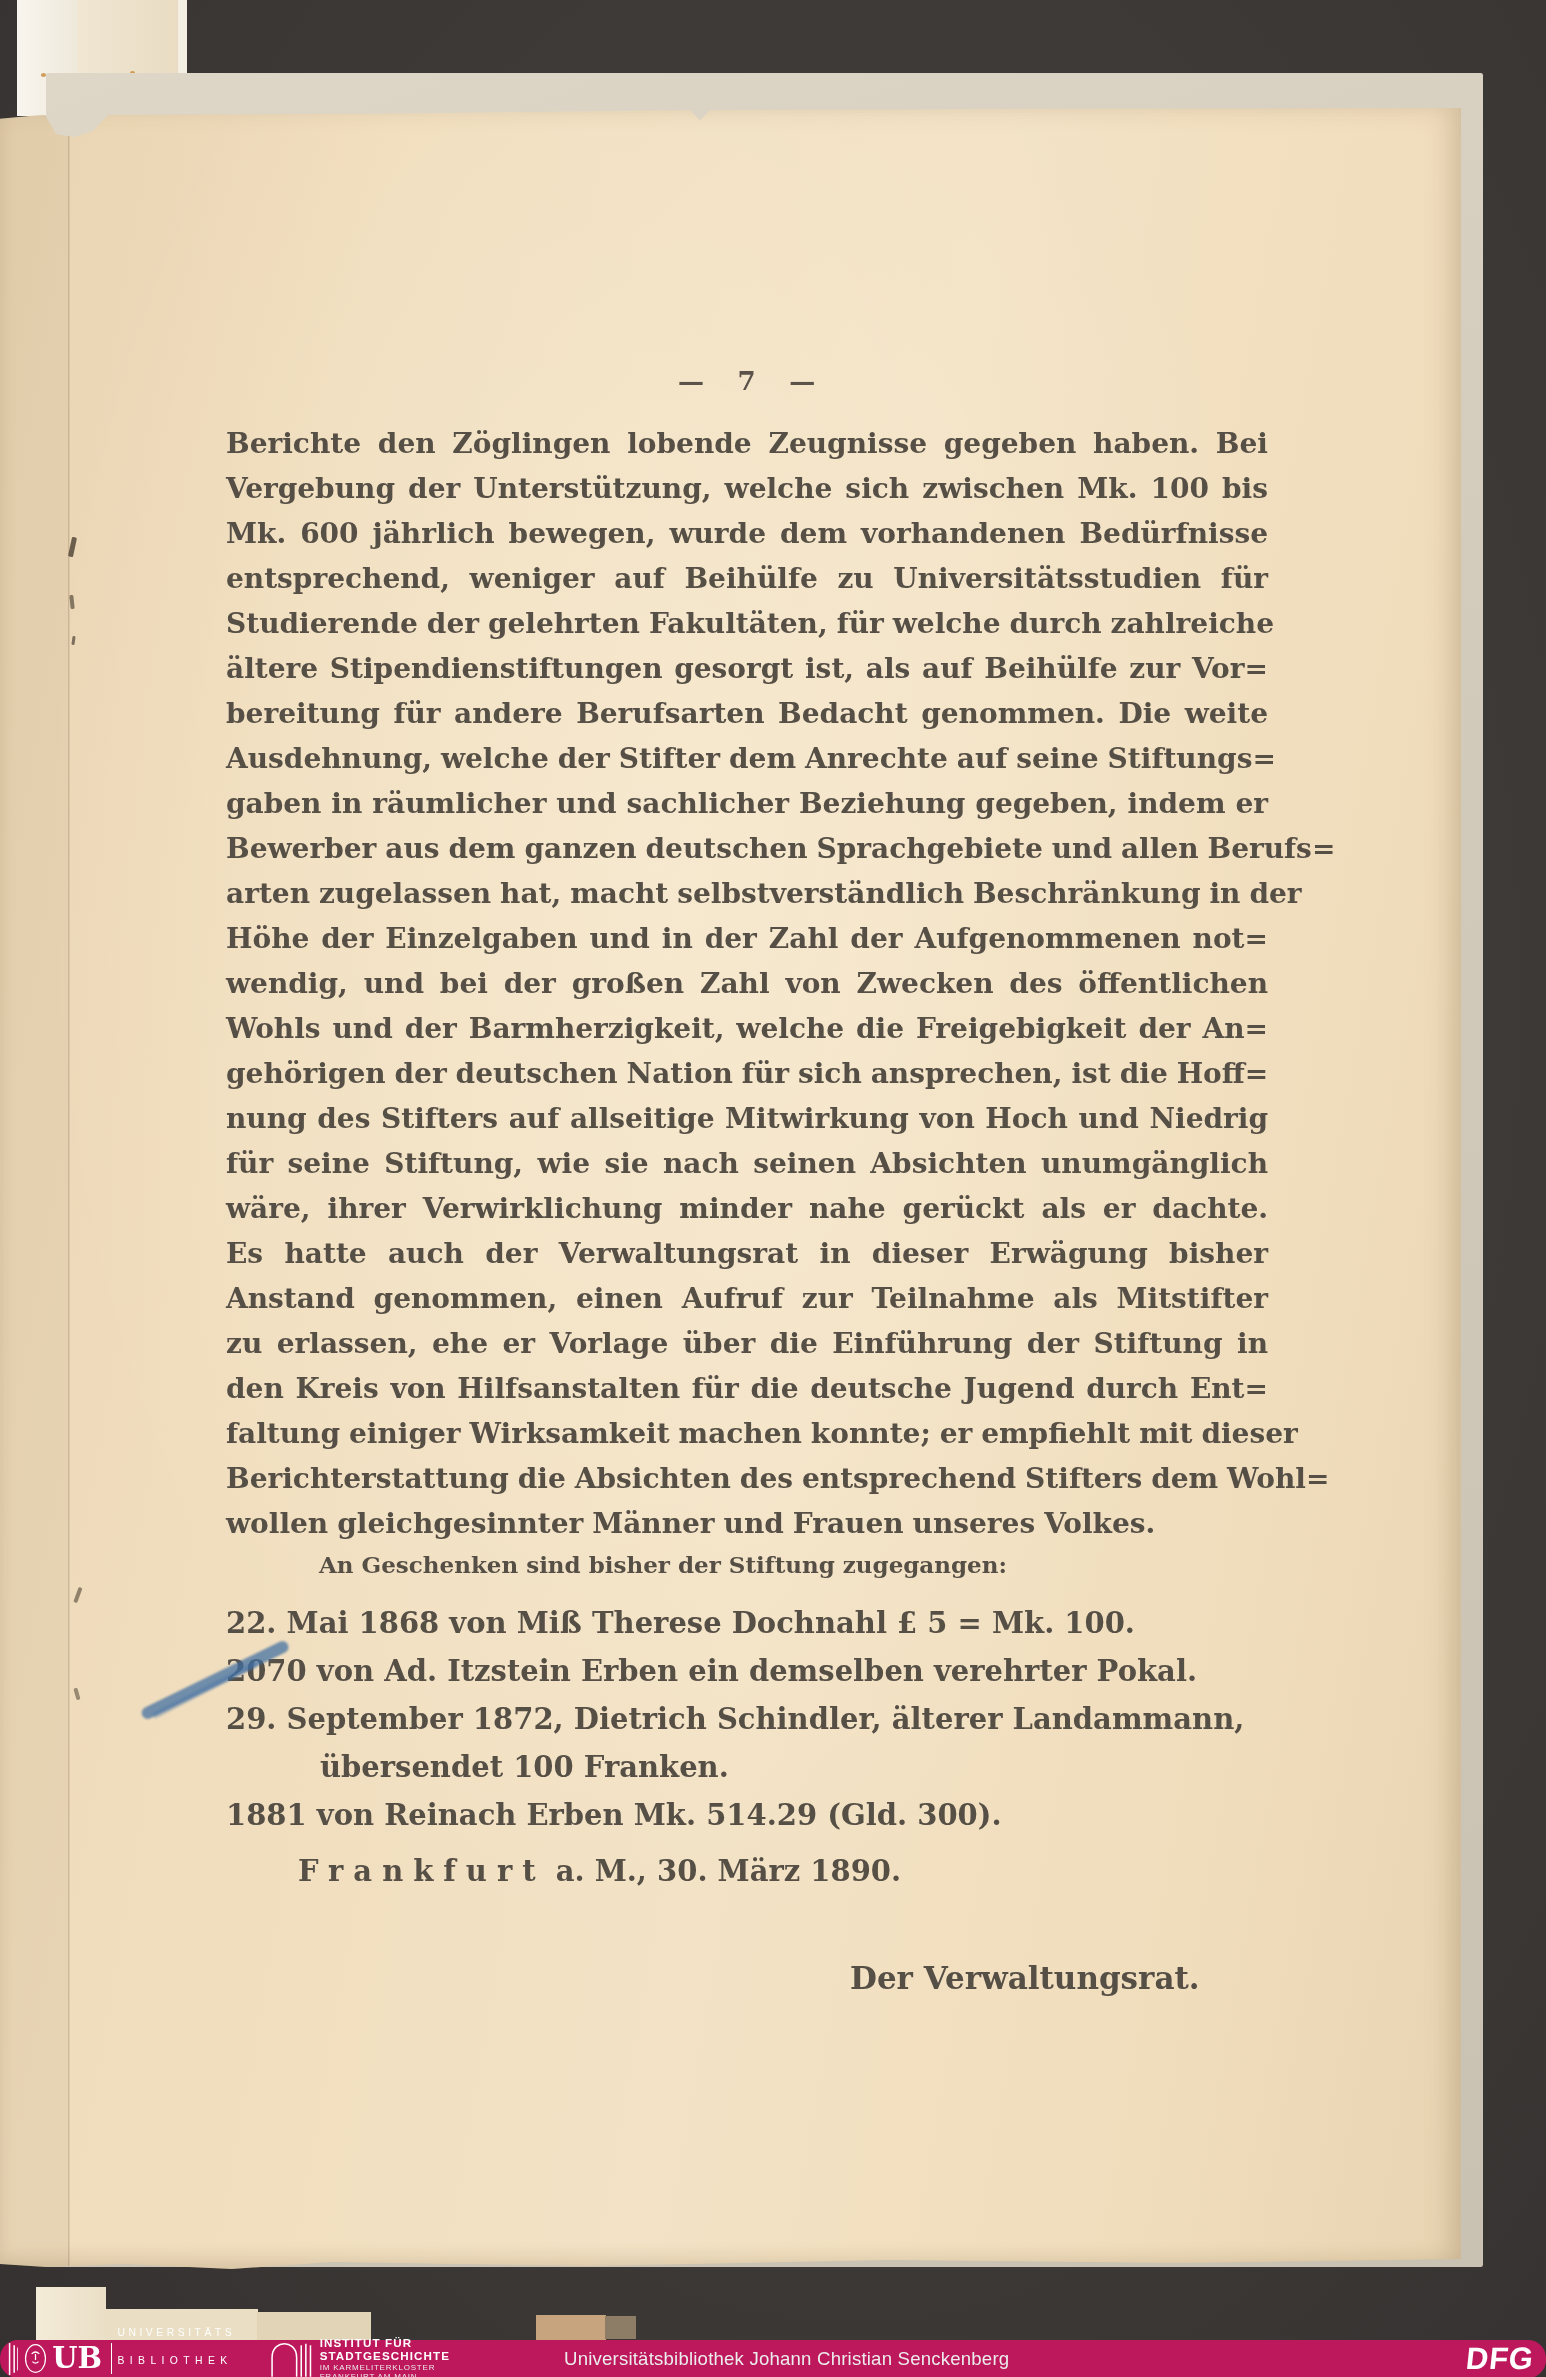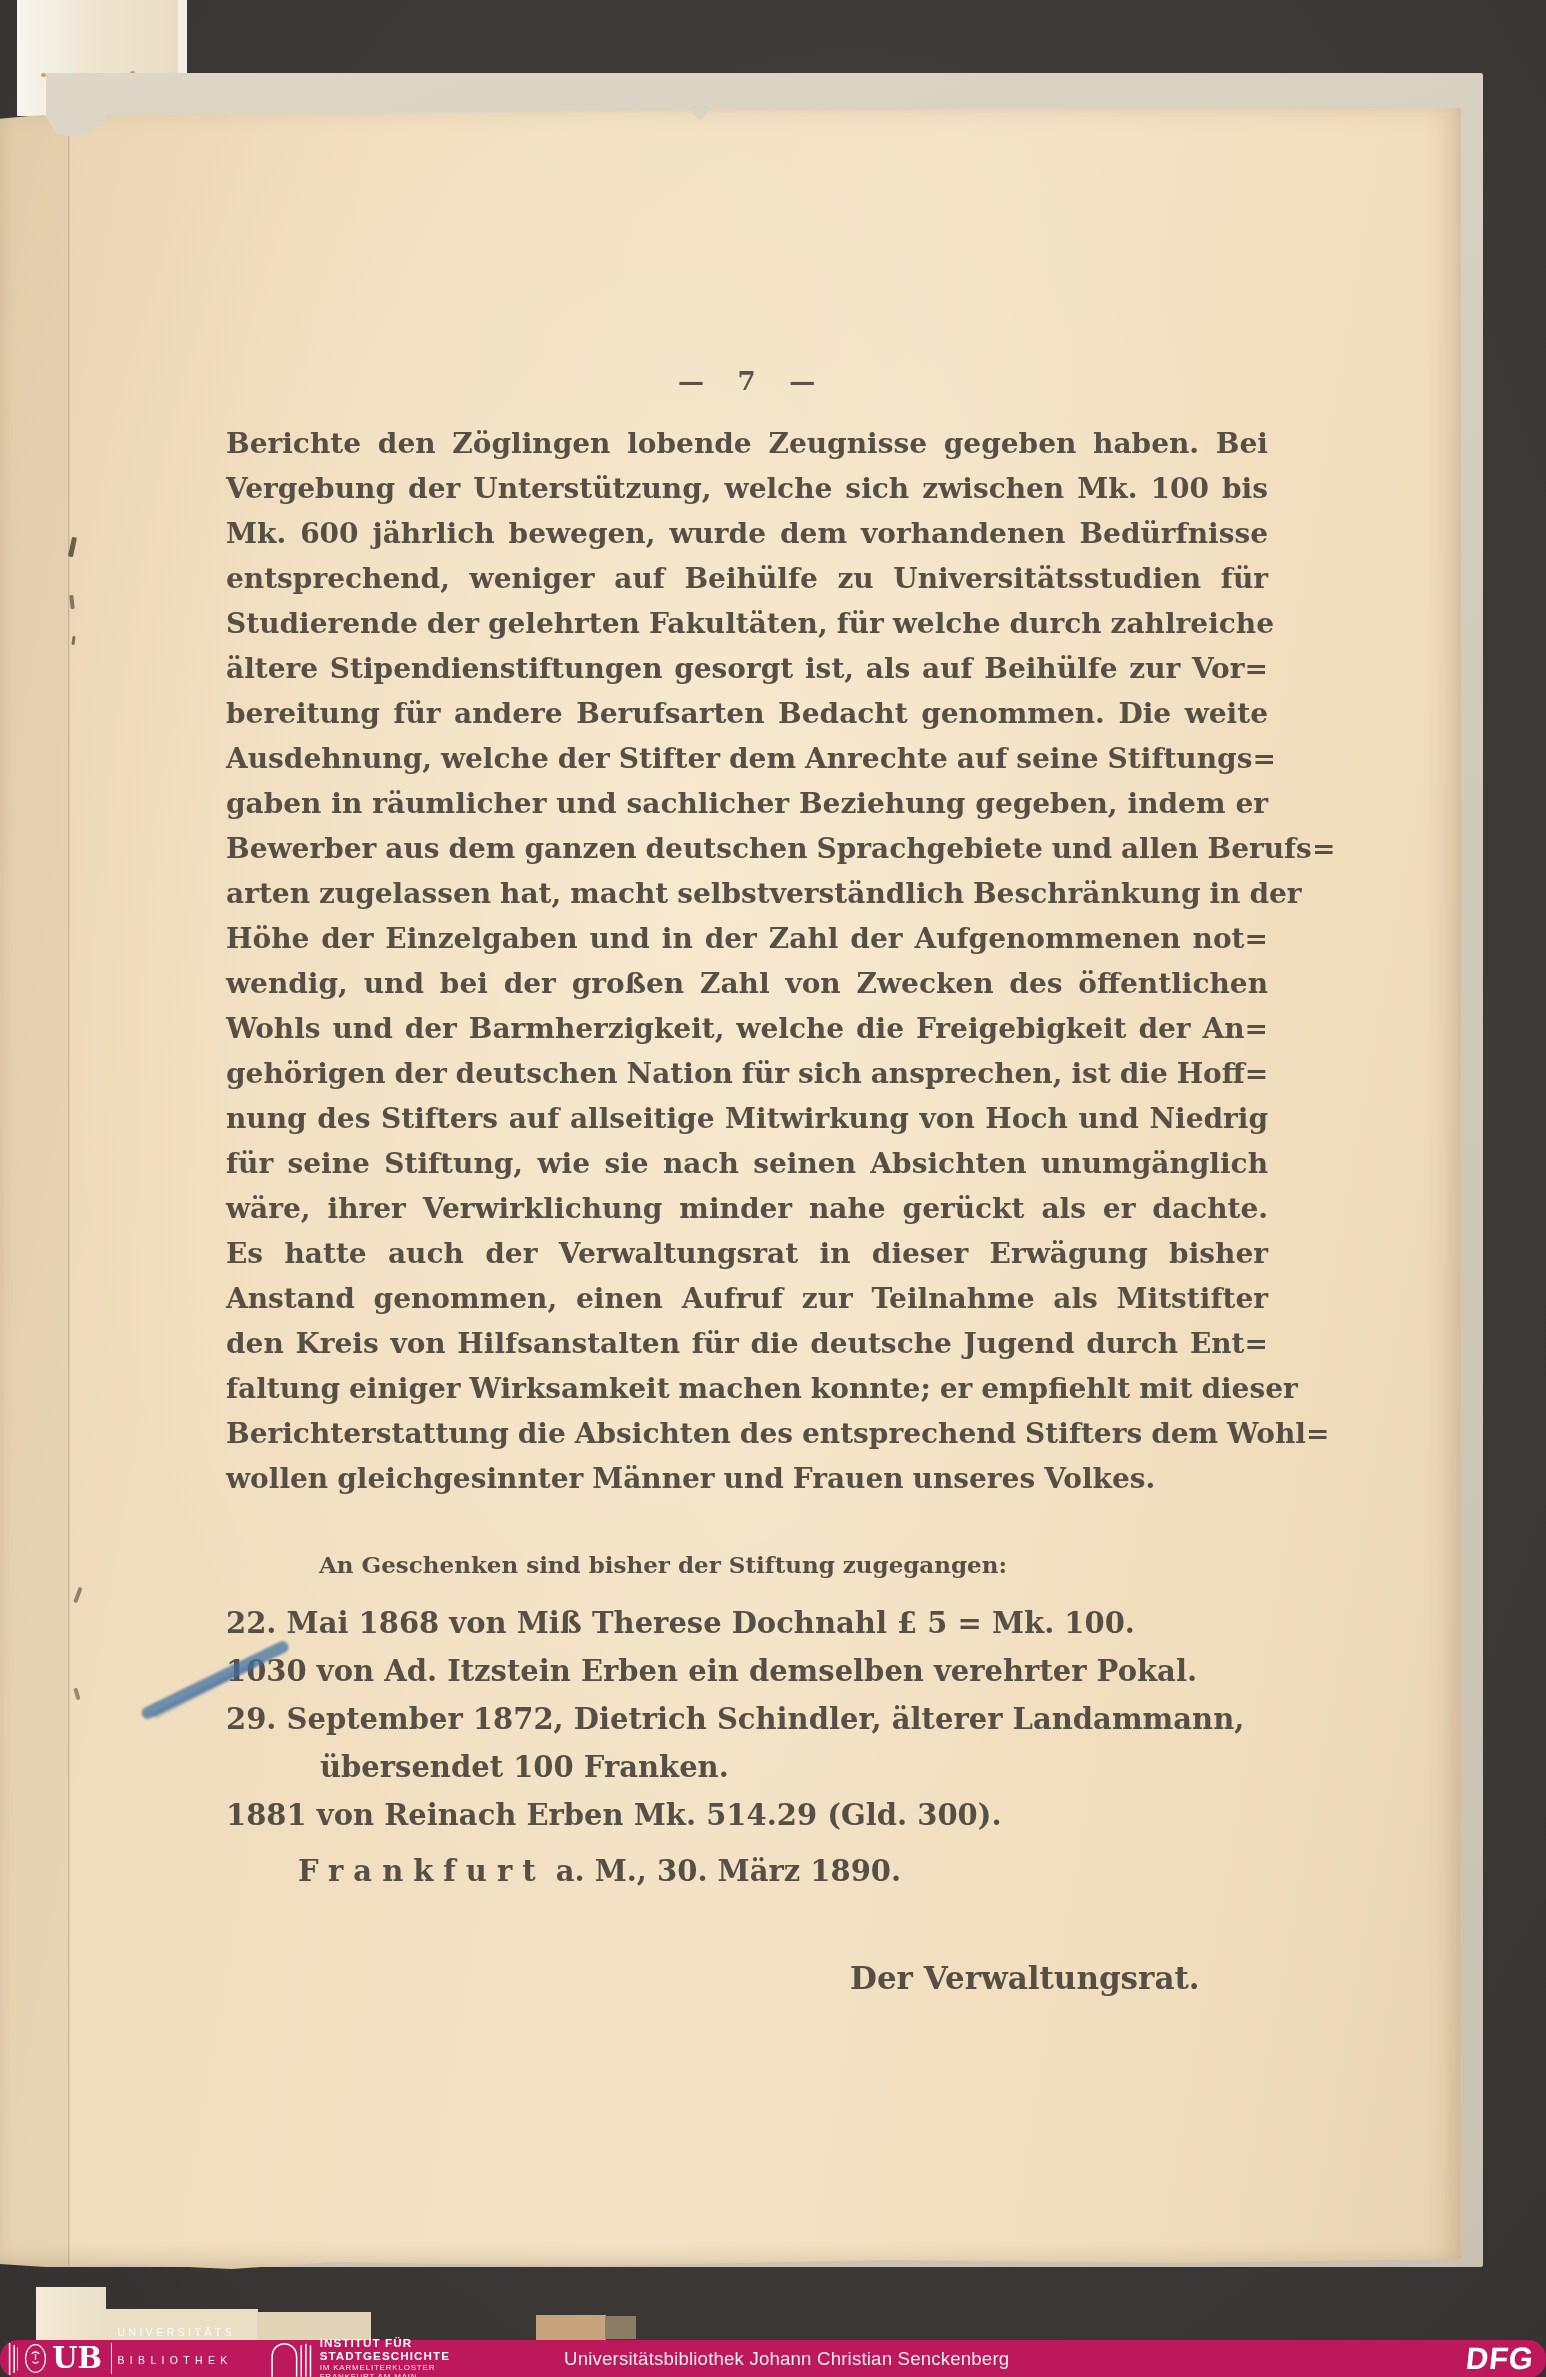--- a/index.html
+++ b/index.html
@@ -140,35 +140,36 @@
       <div class="para-line">arten zugelassen hat, macht selbstverständlich Beschränkung in der</div>
       <div class="para-line">Höhe der Einzelgaben und in der Zahl der Aufgenommenen not=</div>
       <div class="para-line">wendig, und bei der großen Zahl von Zwecken des öffentlichen</div>
       <div class="para-line">Wohls und der Barmherzigkeit, welche die Freigebigkeit der An=</div>
       <div class="para-line">gehörigen der deutschen Nation für sich ansprechen, ist die Hoff=</div>
       <div class="para-line">nung des Stifters auf allseitige Mitwirkung von Hoch und Niedrig</div>
       <div class="para-line">für seine Stiftung, wie sie nach seinen Absichten unumgänglich</div>
       <div class="para-line">wäre, ihrer Verwirklichung minder nahe gerückt als er dachte.</div>
       <div class="para-line">Es hatte auch der Verwaltungsrat in dieser Erwägung bisher</div>
       <div class="para-line">Anstand genommen, einen Aufruf zur Teilnahme als Mitstifter</div>
+      <div class="para-line">zu erlassen, ehe er Vorlage über die Einführung der Stiftung in</div>
       <div class="para-line">den Kreis von Hilfsanstalten für die deutsche Jugend durch Ent=</div>
       <div class="para-line">faltung einiger Wirksamkeit machen konnte; er empfiehlt mit dieser</div>
       <div class="para-line">Berichterstattung die Absichten des entsprechend Stifters dem Wohl=</div>
       <div class="para-line">wollen gleichgesinnter Männer und Frauen unseres Volkes.</div>
     </div>
 
   <div class="gifts-intro">An Geschenken sind bisher der Stiftung zugegangen:</div>
 
   <div class="gifts">
 
   <div class="gift-line">
         <span>22. Mai 1868 von Miß Therese Dochnahl £ 5 = Mk. 100.</span>
       </div>
       <div class="gift-line">
-        <span>1030 von Ad. Itzstein Erben ein demselben verehrter Pokal.</span>
+        <span>2070 von Ad. Itzstein Erben ein demselben verehrter Pokal.</span>
       </div>
       <div class="gift-line">
         <span>29. September 1872, Dietrich Schindler, älterer Landammann,</span>
       </div>
       <div class="gift-line indent">
         <span>übersendet 100 Franken.</span>
       </div>
       <div class="gift-line">
         <span>1881 von Reinach Erben Mk. 514.29 (Gld. 300).</span>
       </div>

